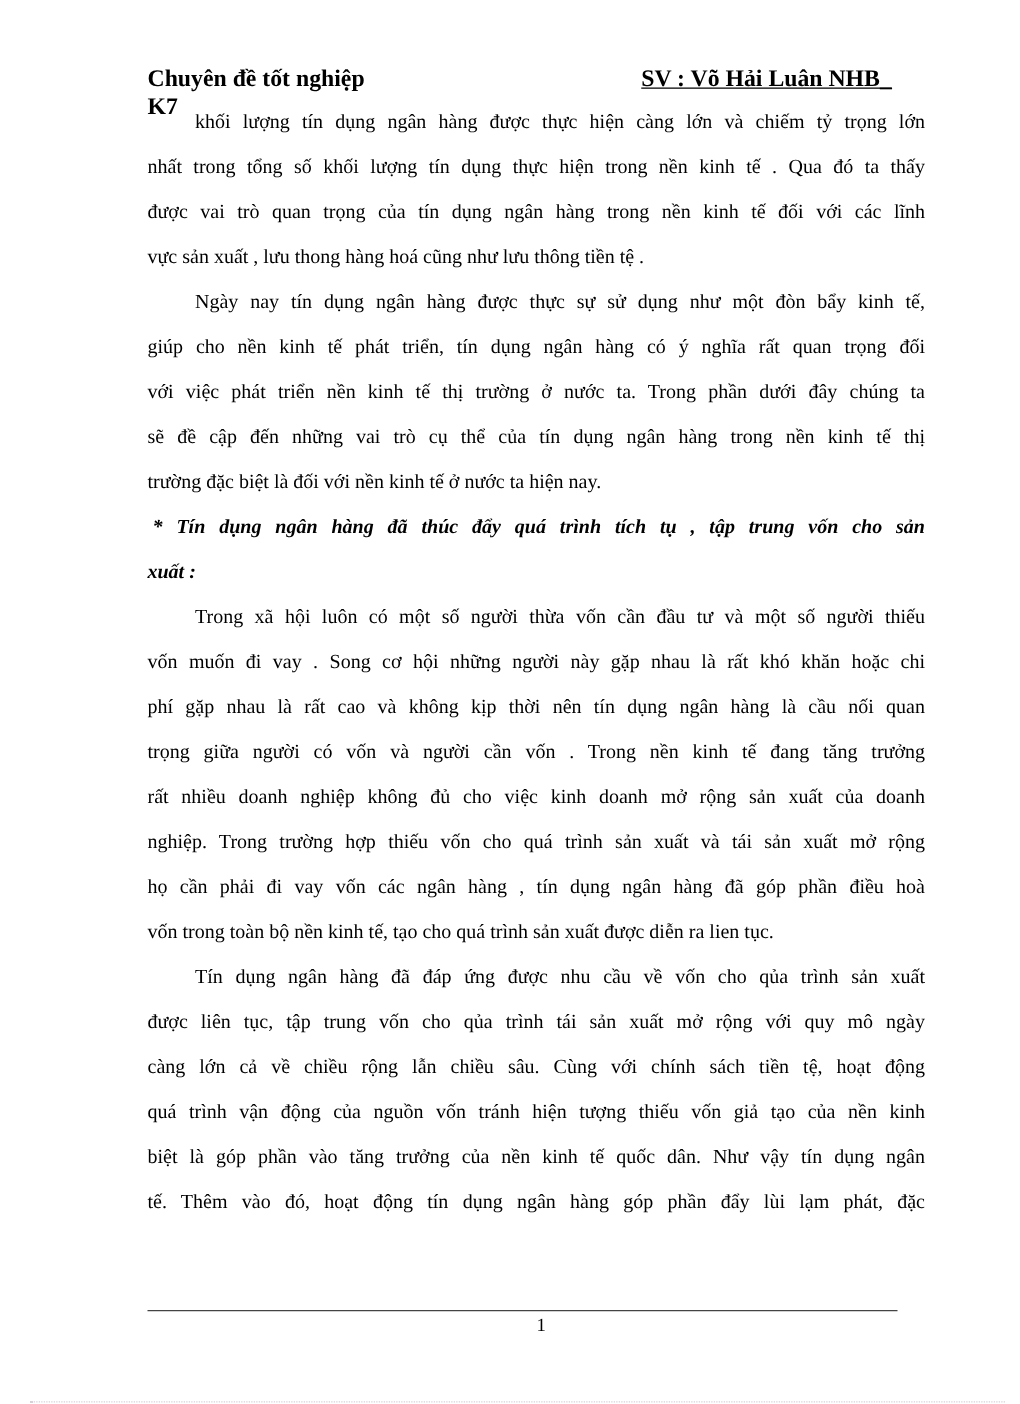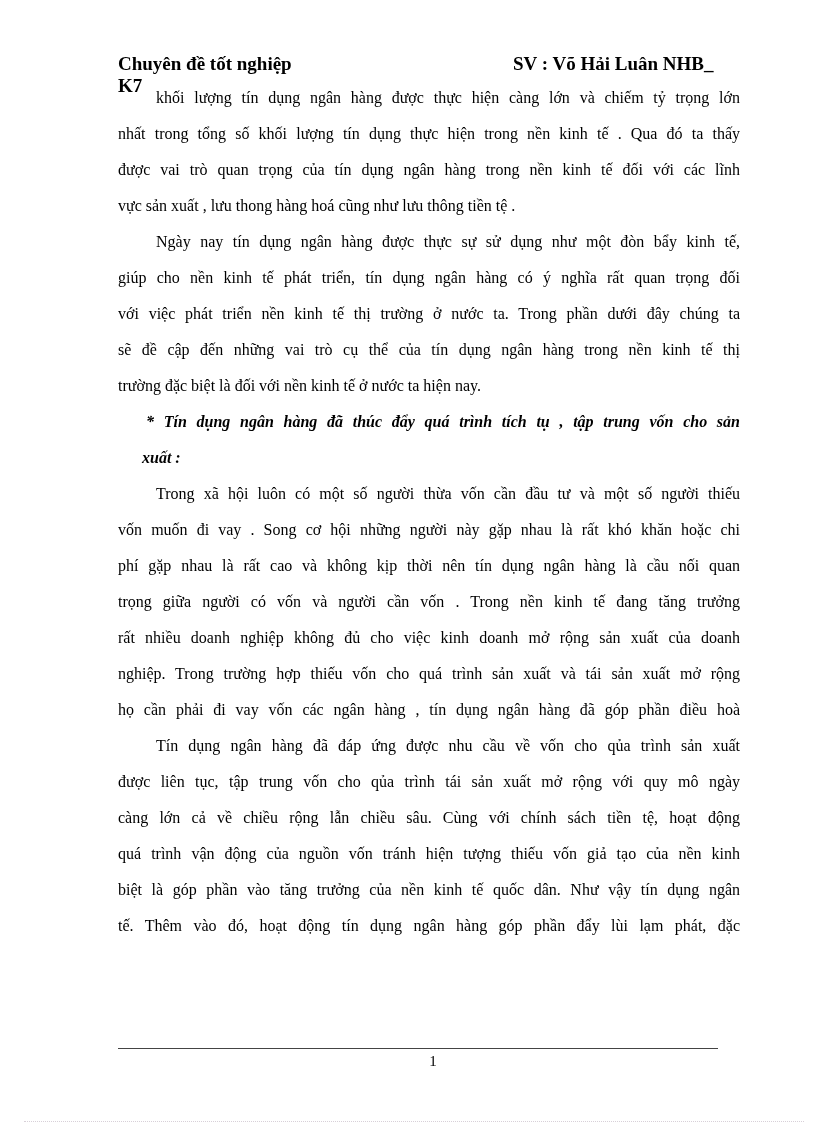--- a/index.html
+++ b/index.html
@@ -1,28 +1,28 @@
 <!DOCTYPE html>
 <html><head>
   <meta charset="utf-8">
   <style>
     html, body { margin: 0; padding: 0; background: #ffffff; }
     body { width: 816px; height: 1123px; position: relative; overflow: hidden;
            font-family: "Liberation Serif", "DejaVu Serif", serif; color: #000; }
     .header { position: absolute; left: 118px; top: 52px; width: 620px;
               font-weight: bold; font-size: 19px; line-height: 24px; }
     .header .left { position: absolute; left: 0; top: 0; white-space: nowrap; }
-    .header .right { position: absolute; left: 395px; top: 0; white-space: nowrap; }
+    .header .right { position: absolute; left: 395px; top: 0; white-space: nowrap; text-decoration: underline; }
     .header .wrap { position: absolute; left: 0; top: 22px; white-space: nowrap; }
     .body { position: absolute; left: 118px; top: 80px; width: 622px;
             font-size: 16px; line-height: 36px; text-align: justify; }
     .line { display: block; white-space: nowrap; text-align-last: justify; height: 36px; }
     .line.last { text-align-last: left; }
     .line.indent { padding-left: 38px; }
-    .line.heading { font-weight: bold; font-style: italic; padding-left: 4px; margin-left: 24px; }
+    .line.heading { font-weight: bold; font-style: italic; padding-left: 4px; }
     .footer-rule { position: absolute; left: 118px; top: 1048px; width: 600px;
                    height: 0; border-top: 1.5px solid #444; }
     .page-num { position: absolute; left: 118px; top: 1053px; width: 630px; text-align: center;
                 font-size: 15px; line-height: 16px; }
     .page-edge { position: absolute; left: 24px; top: 1121px; width: 780px; height: 0;
                  border-top: 1px dotted #d8d0d8; }
   </style>
 </head>
 <body>
 
@@ -44,20 +44,21 @@
   <span class="line last">trường đặc biệt là đối với nền kinh tế ở nước ta hiện nay.</span>
   <span class="line heading">* Tín dụng ngân hàng đã thúc đẩy quá trình tích tụ , tập trung vốn cho sản</span>
   <span class="line heading last" style="padding-left:0">xuất :</span>
   <span class="line indent">Trong xã hội luôn có một số người thừa vốn cần đầu tư và một số người thiếu</span>
   <span class="line">vốn muốn đi vay . Song cơ hội những người này gặp nhau là rất khó khăn hoặc chi</span>
   <span class="line">phí gặp nhau là rất cao và không kịp thời nên tín dụng ngân hàng là cầu nối quan</span>
   <span class="line">trọng giữa người có vốn và người cần vốn . Trong nền kinh tế đang tăng trưởng</span>
   <span class="line">rất nhiều doanh nghiệp không đủ cho việc kinh doanh mở rộng sản xuất của doanh</span>
   <span class="line">nghiệp. Trong trường hợp thiếu vốn cho quá trình sản xuất và tái sản xuất mở rộng</span>
   <span class="line">họ cần phải đi vay vốn các ngân hàng , tín dụng ngân hàng đã góp phần điều hoà</span>
+  <span class="line last">vốn trong toàn bộ nền kinh tế, tạo cho quá trình sản xuất được diễn ra lien tục.</span>
   <span class="line indent">Tín dụng ngân hàng đã đáp ứng được nhu cầu về vốn cho qủa trình sản xuất</span>
   <span class="line">được liên tục, tập trung vốn cho qủa trình tái sản xuất mở rộng với quy mô ngày</span>
   <span class="line">càng lớn cả về chiều rộng lẫn chiều sâu. Cùng với chính sách tiền tệ, hoạt động</span>
   <span class="line">quá trình vận động của nguồn vốn tránh hiện tượng thiếu vốn giả tạo của nền kinh</span>
   <span class="line">biệt là góp phần vào tăng trưởng của nền kinh tế quốc dân. Như vậy tín dụng ngân</span>
   <span class="line">tế. Thêm vào đó, hoạt động tín dụng ngân hàng góp phần đẩy lùi lạm phát, đặc</span>
 </div>
 
 <div class="footer-rule"></div>
 <div class="page-num">1</div>

